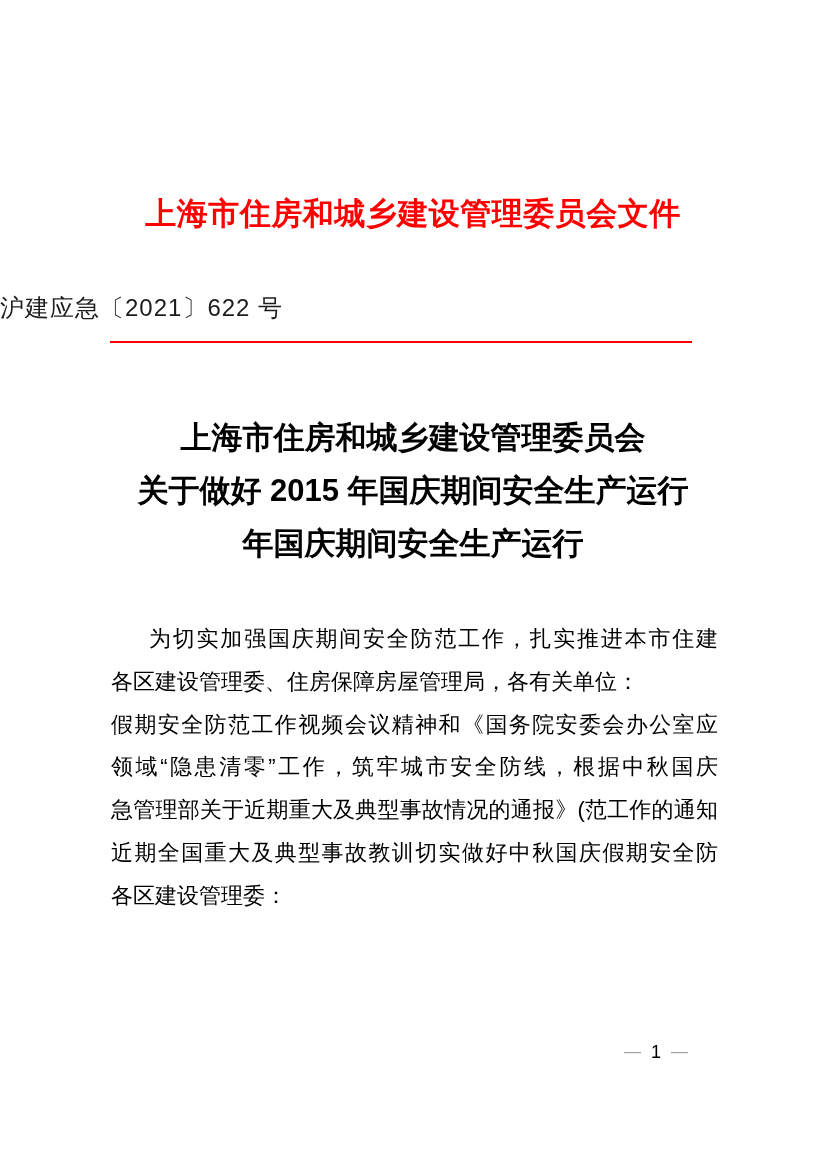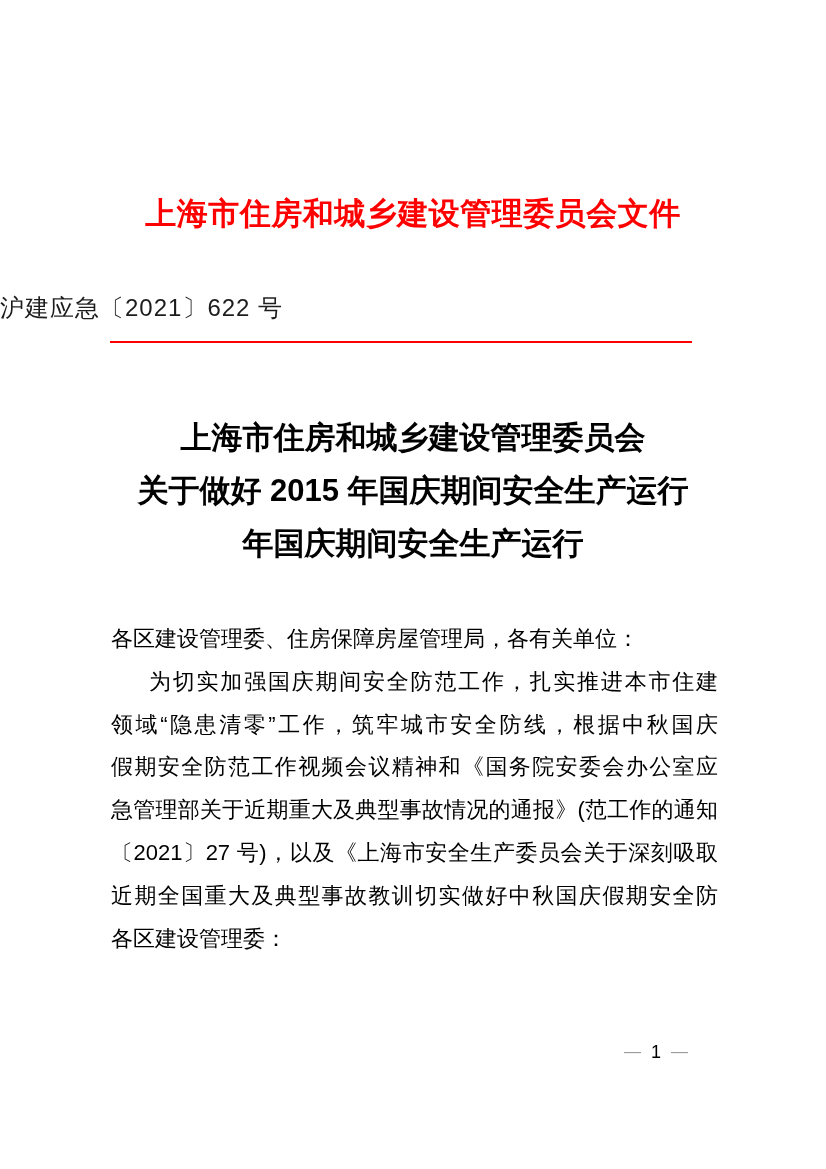--- a/index.html
+++ b/index.html
@@ -106,26 +106,25 @@
 
   <div class="red-line"></div>
 
   <div class="title-block">
     <div class="title-line">上海市住房和城乡建设管理委员会</div>
     <div class="title-line">关于做好 2015 年国庆期间安全生产运行</div>
     <div class="title-line">年国庆期间安全生产运行</div>
   </div>
 
   <div class="doc-body">
+    <div class="body-line fill indent">为切实加强国庆期间安全防范工作，扎实推进本市住建</div>
     <div class="body-line">各区建设管理委、住房保障房屋管理局，各有关单位：</div>
-    <div class="body-line fill indent">为切实加强国庆期间安全防范工作，扎实推进本市住建</div>
+    <div class="body-line fill">假期安全防范工作视频会议精神和《国务院安委会办公室应</div>
     <div class="body-line fill">领域“隐患清零”工作，筑牢城市安全防线，根据中秋国庆</div>
-    <div class="body-line fill">假期安全防范工作视频会议精神和《国务院安委会办公室应</div>
     <div class="body-line fill">急管理部关于近期重大及典型事故情况的通报》(范工作的通知</div>
-    <div class="body-line fill">〔2021〕27 号)，以及《上海市安全生产委员会关于深刻吸取</div>
     <div class="body-line fill">近期全国重大及典型事故教训切实做好中秋国庆假期安全防</div>
     <div class="body-line">各区建设管理委：</div>
   </div>
 
   <div class="footer">
     <span class="dash">—</span>
     <span class="num">1</span>
     <span class="dash">—</span>
   </div>
 

